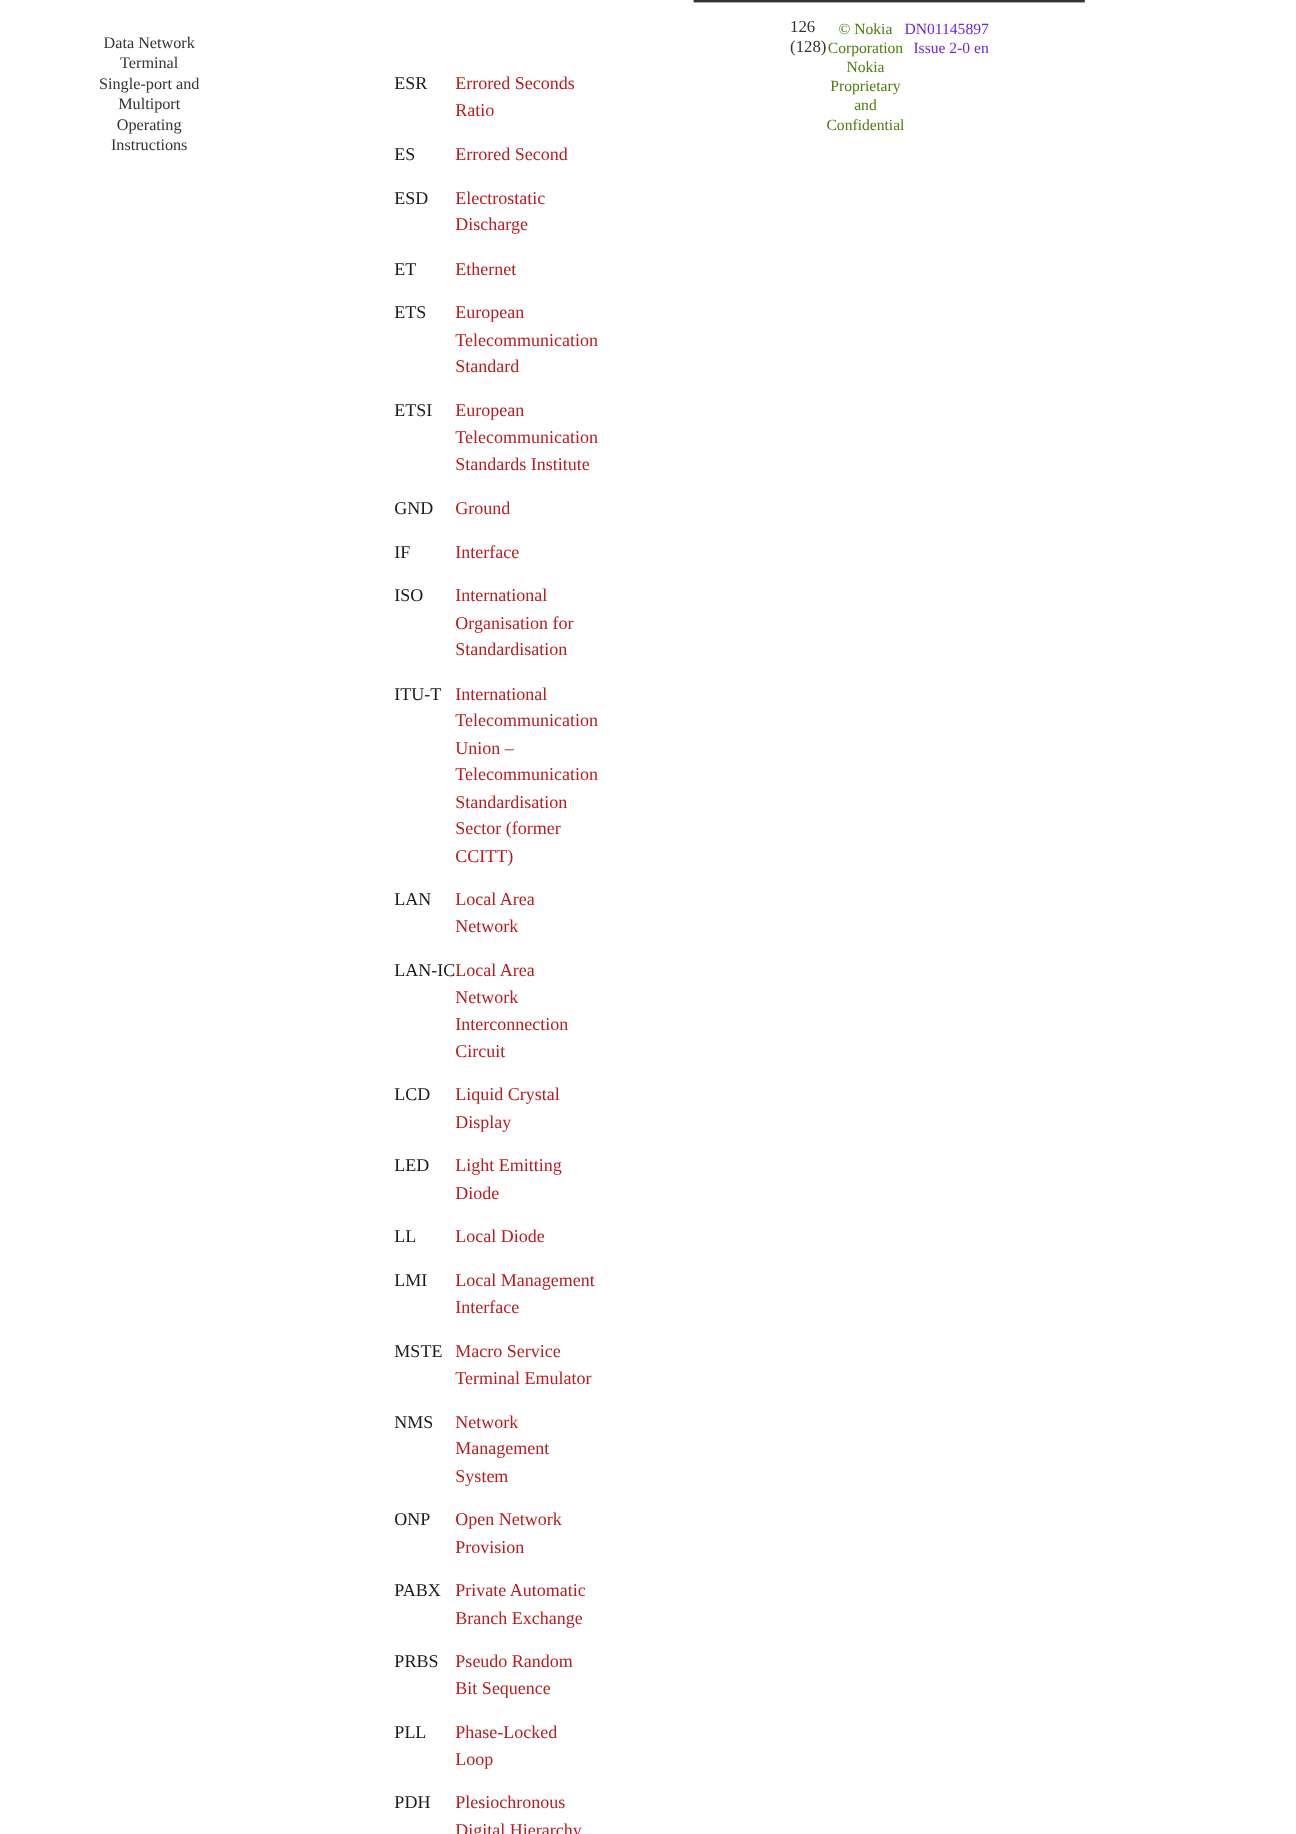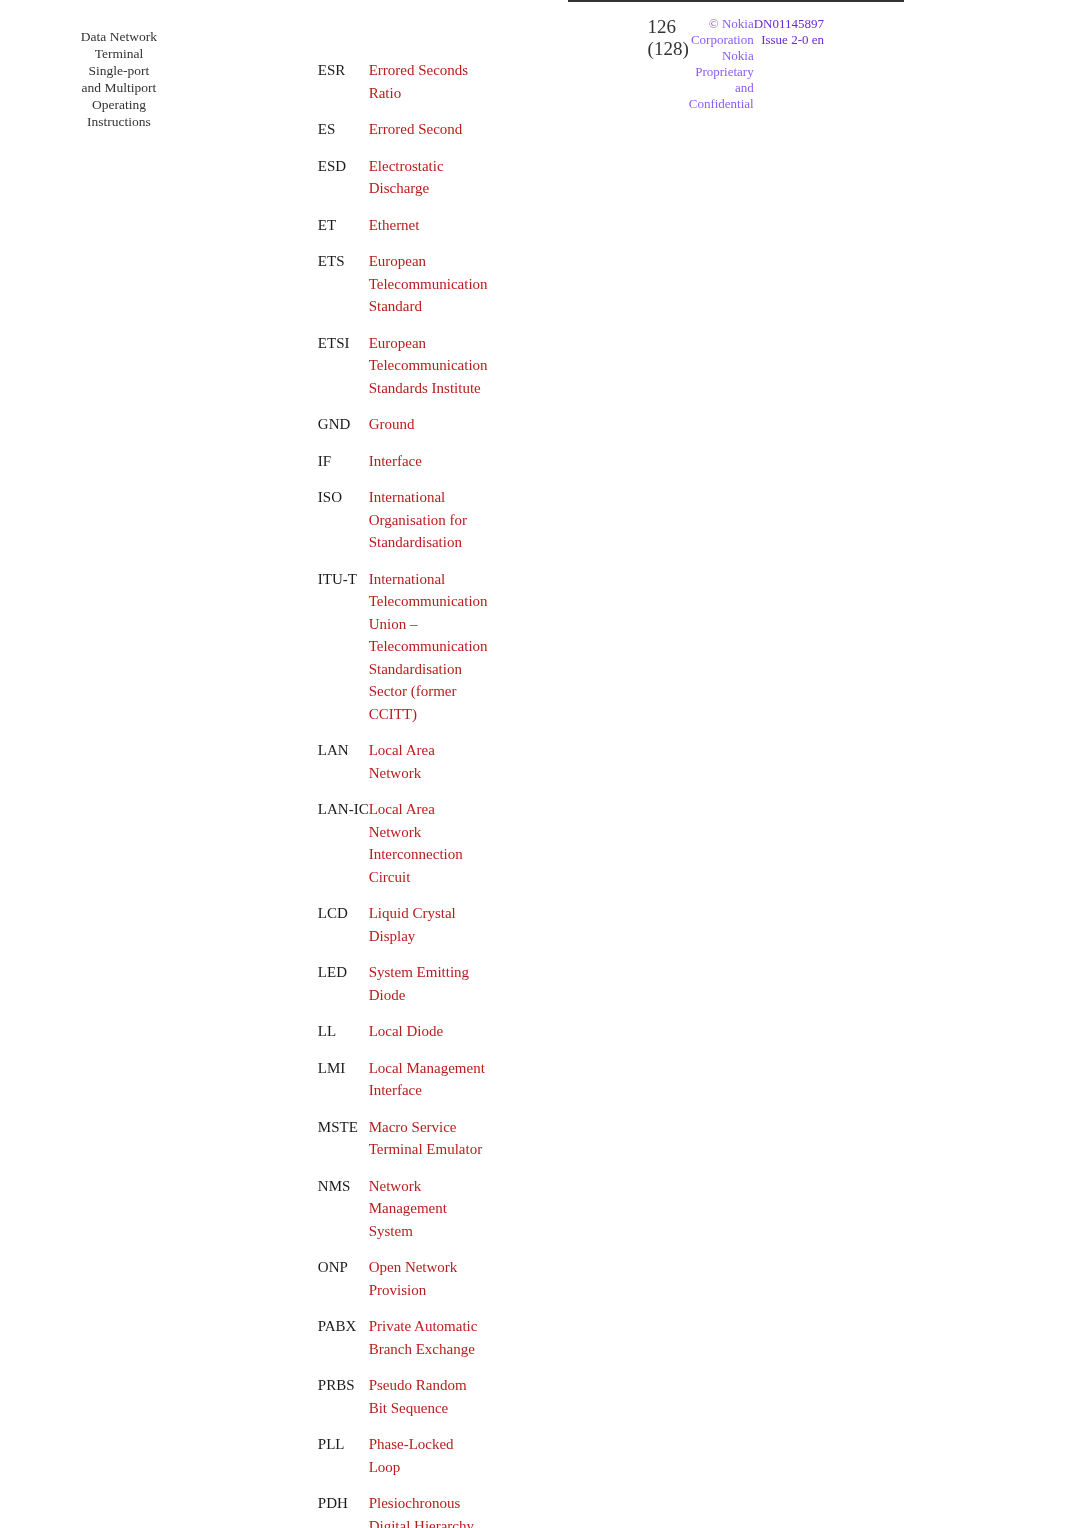--- a/index.html
+++ b/index.html
@@ -72,28 +72,28 @@
 
     .footer {
       border-top: 2px solid #333;
       padding: 14px 80px;
       display: flex;
       justify-content: space-between;
       align-items: flex-start;
     }
 
     .footer-left {
-      font-size: 19px;
+      font-size: 14px;
       color: #333;
     }
 
     .footer-center {
       font-size: 13px;
-      color: #8b5cf6;
-      text-align: right;
+      color: #4d7c0f;
+      text-align: center;
     }
 
     .footer-right {
       font-size: 13px;
       color: #6d28d9;
       text-align: right;
     }
   </style>
 </head>
 <body>
@@ -154,21 +154,21 @@
           <tr>
             <td class="abbr-col">LAN-IC</td>
             <td class="def-col">Local Area Network Interconnection Circuit</td>
           </tr>
           <tr>
             <td class="abbr-col">LCD</td>
             <td class="def-col">Liquid Crystal Display</td>
           </tr>
           <tr>
             <td class="abbr-col">LED</td>
-            <td class="def-col">System Emitting Diode</td>
+            <td class="def-col">Light Emitting Diode</td>
           </tr>
           <tr>
             <td class="abbr-col">LL</td>
             <td class="def-col">Local Diode</td>
           </tr>
           <tr>
             <td class="abbr-col">LMI</td>
             <td class="def-col">Local Management Interface</td>
           </tr>
           <tr>

